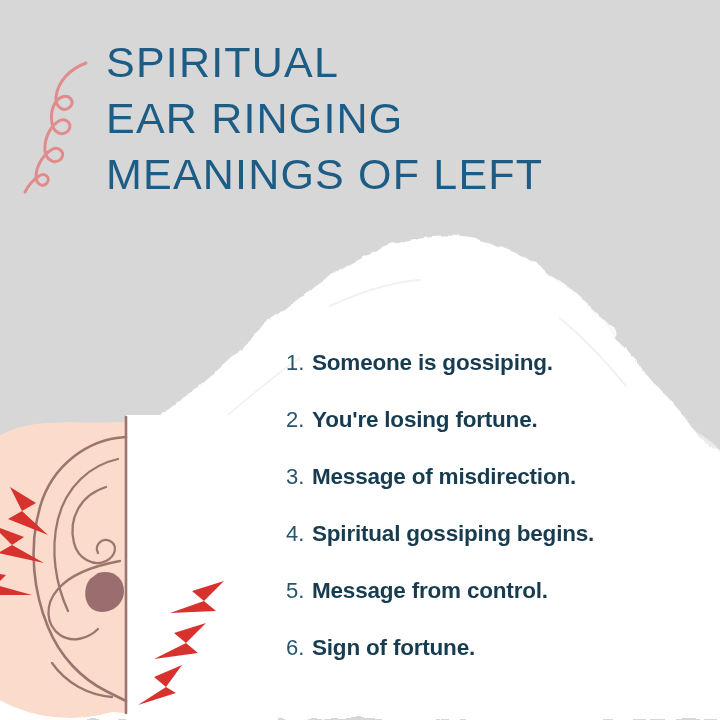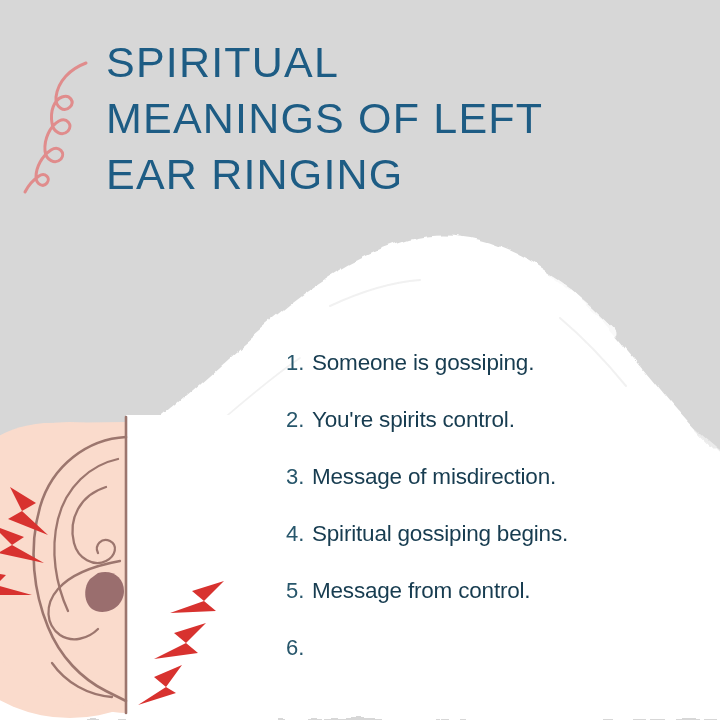--- a/index.html
+++ b/index.html
@@ -80,21 +80,21 @@
   }
   .item-number {
     font-size:22px;
     font-weight:400;
     color:#27566b;
     width:26px;
     flex:0 0 26px;
   }
   .item-text {
     font-size:22.5px;
-    font-weight:400;
+    font-weight:700;
     color:#173c50;
     letter-spacing:-0.2px;
   }
 </style>
 </head>
 <body>
 
 <div id="infographic">
 
   <svg class="brush-layer" viewBox="0 0 720 720" preserveAspectRatio="none" aria-hidden="true">
@@ -147,22 +147,22 @@
              C 34 105, 43 110, 49 104
              C 54 98, 47 90, 39 95
              C 30 101, 24 112, 24 122
              C 24 129, 31 133, 35 128
              C 39 123, 33 117, 27 121
              C 21 125, 16 131, 13 137" fill="none" stroke="#e08c8c" stroke-width="3" stroke-linecap="round"></path>
   </svg>
 
   <div class="title-block">
     <span class="title-line">SPIRITUAL</span>
+    <span class="title-line">EAR RINGING</span>
     <span class="title-line">MEANINGS OF LEFT</span>
-    <span class="title-line">EAR RINGING</span>
   </div>
 
   <svg class="ear-art" viewBox="0 0 330 330" aria-hidden="true">
 
     <g>
       <circle cx="122" cy="175" r="148" fill="#fadbcc"></circle>
       <rect x="178" y="20" width="200" height="320" fill="#ffffff"></rect>
 
       <path d="M 178 27
                L 178 318
@@ -215,32 +215,33 @@
     </g>
   </svg>
 
   <ul class="meaning-list">
     <li class="meaning-item">
       <span class="item-number">1.</span>
       <span class="item-text">Someone is gossiping.</span>
     </li>
     <li class="meaning-item">
       <span class="item-number">2.</span>
-      <span class="item-text">You're spirits control.</span>
+      <span class="item-text">You're losing fortune.</span>
     </li>
     <li class="meaning-item">
       <span class="item-number">3.</span>
       <span class="item-text">Message of misdirection.</span>
     </li>
     <li class="meaning-item">
       <span class="item-number">4.</span>
       <span class="item-text">Spiritual gossiping begins.</span>
     </li>
     <li class="meaning-item">
       <span class="item-number">5.</span>
       <span class="item-text">Message from control.</span>
     </li>
     <li class="meaning-item">
       <span class="item-number">6.</span>
+      <span class="item-text">Sign of fortune.</span>
     </li>
   </ul>
 
 </div>
 
 </body></html>

